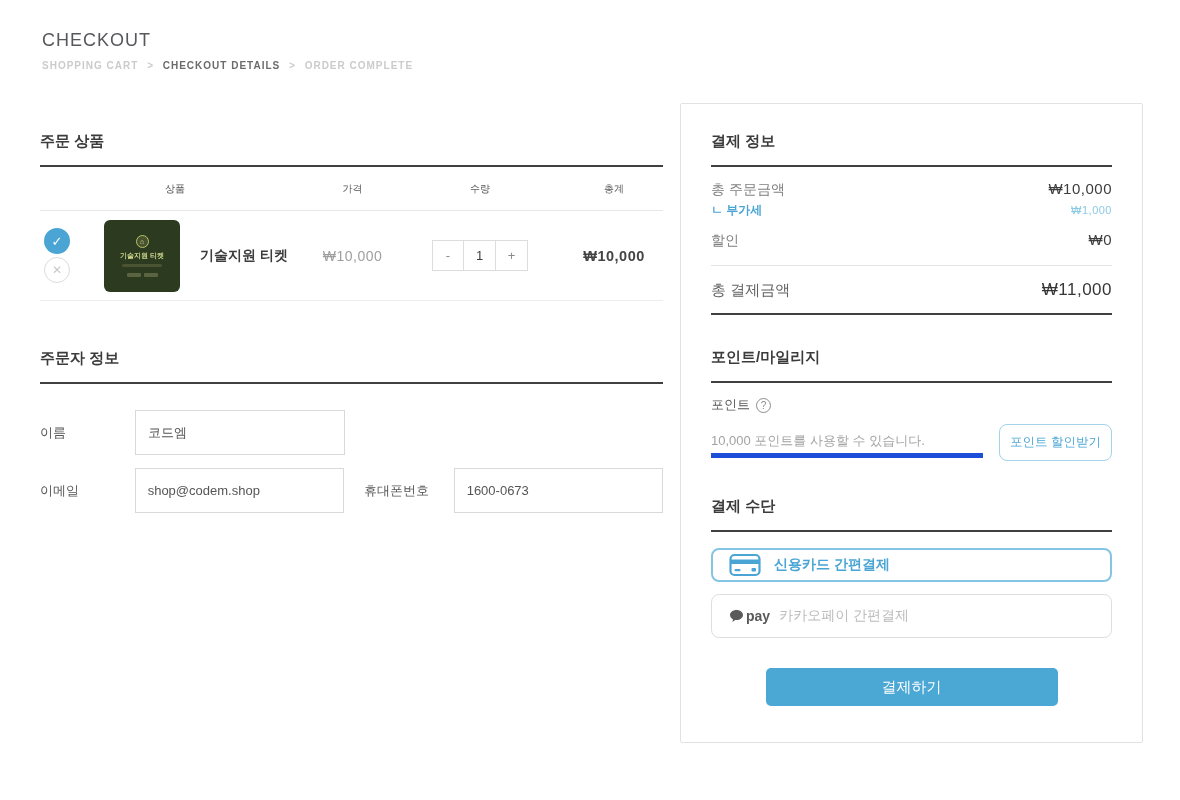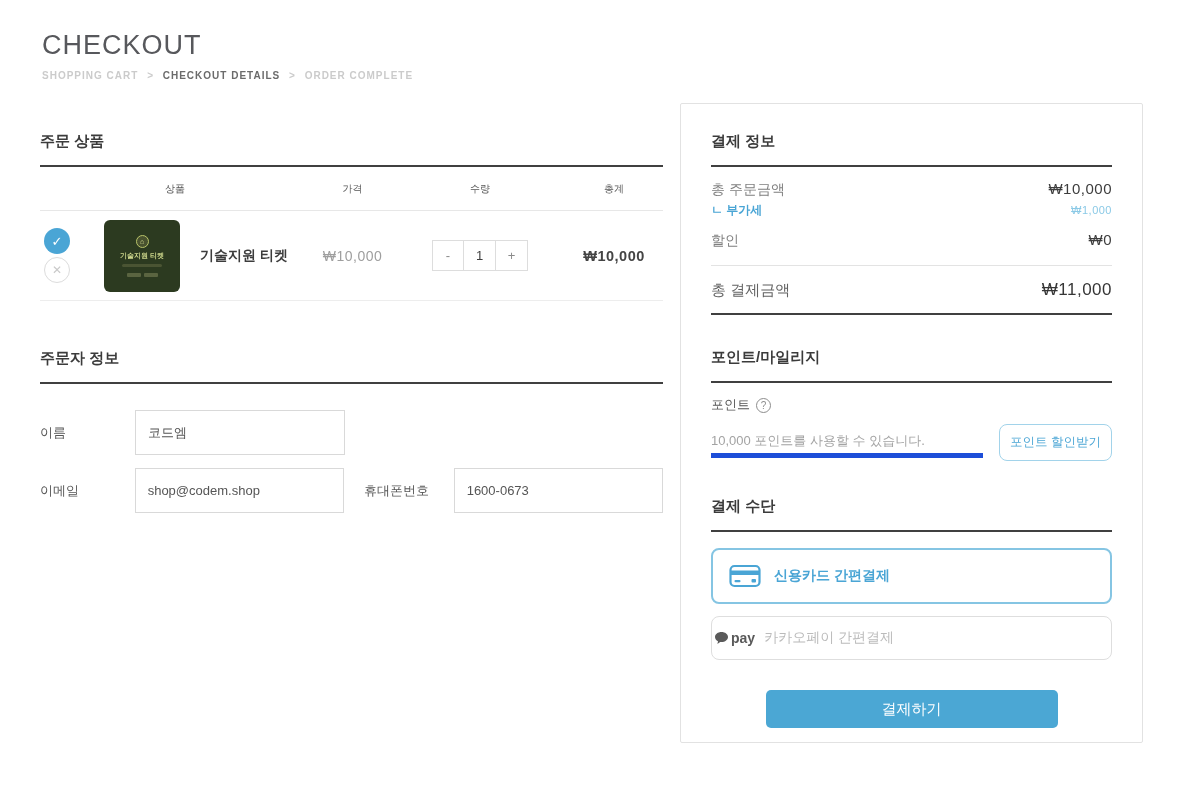--- a/index.html
+++ b/index.html
@@ -2,21 +2,21 @@
 <html><head>
 <meta charset="utf-8">
 <style>
   * { margin:0; padding:0; box-sizing:border-box; }
   html,body { background:#ffffff; }
   body { font-family:"Liberation Sans","DejaVu Sans",sans-serif; color:#3f3f3f; }
   .page { position:relative; width:1180px; height:800px; background:#fff; overflow:hidden; }
 
   
   .header { position:absolute; left:42px; top:30px; }
-  .page-title { font-size:27px; font-weight:400; color:#57585c; letter-spacing:1px; }
+  .page-title { font-size:18px; font-weight:400; color:#57585c; letter-spacing:1px; }
   .breadcrumb { margin-top:9px; font-size:10px; letter-spacing:1px; color:#cbcbcb; font-weight:600; }
   .breadcrumb .sep { margin:0 5px; color:#cbcbcb; }
   .breadcrumb .active { color:#6b6b6b; }
 
   
   .left-col { position:absolute; left:40px; top:132px; width:623px; }
   .section-title { font-size:15px; font-weight:700; color:#3b3b3b; }
   .hr-dark { border:none; border-top:2px solid #404040; margin-top:14px; }
   .hr-light { border:none; border-top:1px solid #e3e3e3; }
 
@@ -74,22 +74,22 @@
   .points-label-row { margin-top:13px; display:flex; align-items:center; gap:6px; }
   .points-label { font-size:13px; color:#565656; }
   .help-circle { width:15px; height:15px; border-radius:50%; border:1px solid #8d8d8d; color:#8d8d8d; font-size:10px; display:flex; align-items:center; justify-content:center; cursor:pointer; }
   .points-row { margin-top:10px; display:flex; align-items:center; gap:16px; }
   .points-input { flex:1; border:none; border-bottom:5px solid #1d4ed8; height:30px; font-size:13px; color:#555; font-family:inherit; background:transparent; }
   .points-input::placeholder { color:#a3a3a3; }
   .points-btn { background:#fff; border:1px solid #a2d3ea; border-radius:8px; color:#4aa5d5; font-size:12.5px; padding:9px 10px; cursor:pointer; font-family:inherit; white-space:nowrap; }
 
   .methods-sec { margin-top:36px; }
   .method { display:flex; align-items:center; border-radius:8px; cursor:pointer; background:#fff; }
-  .method.selected { margin-top:16px; height:56px; border:2px solid #85c5e3; padding-left:16px; gap:13px; }
-  .method.unselected { margin-top:12px; height:44px; border:1px solid #dedede; padding-left:2px; gap:9px; }
+  .method.selected { margin-top:16px; height:34px; border:2px solid #85c5e3; padding-left:16px; gap:13px; }
+  .method.unselected { margin-top:12px; height:44px; border:1px solid #dedede; padding-left:17px; gap:9px; }
   .method .card-label { font-size:14px; font-weight:700; color:#4aa5d5; }
   .method .kakao-label { font-size:14px; color:#bbbbbb; }
   .kakao-logo { display:flex; align-items:center; gap:2px; }
   .kakao-logo .pay-word { font-size:14px; font-weight:700; color:#5a5a5a; }
 
   .pay-btn { display:block; margin:30px auto 0; width:292px; height:38px; background:#4ba7d4; border:none; border-radius:5px; color:#ffffff; font-size:15px; font-family:inherit; cursor:pointer; }
 </style>
 </head>
 <body>
 

